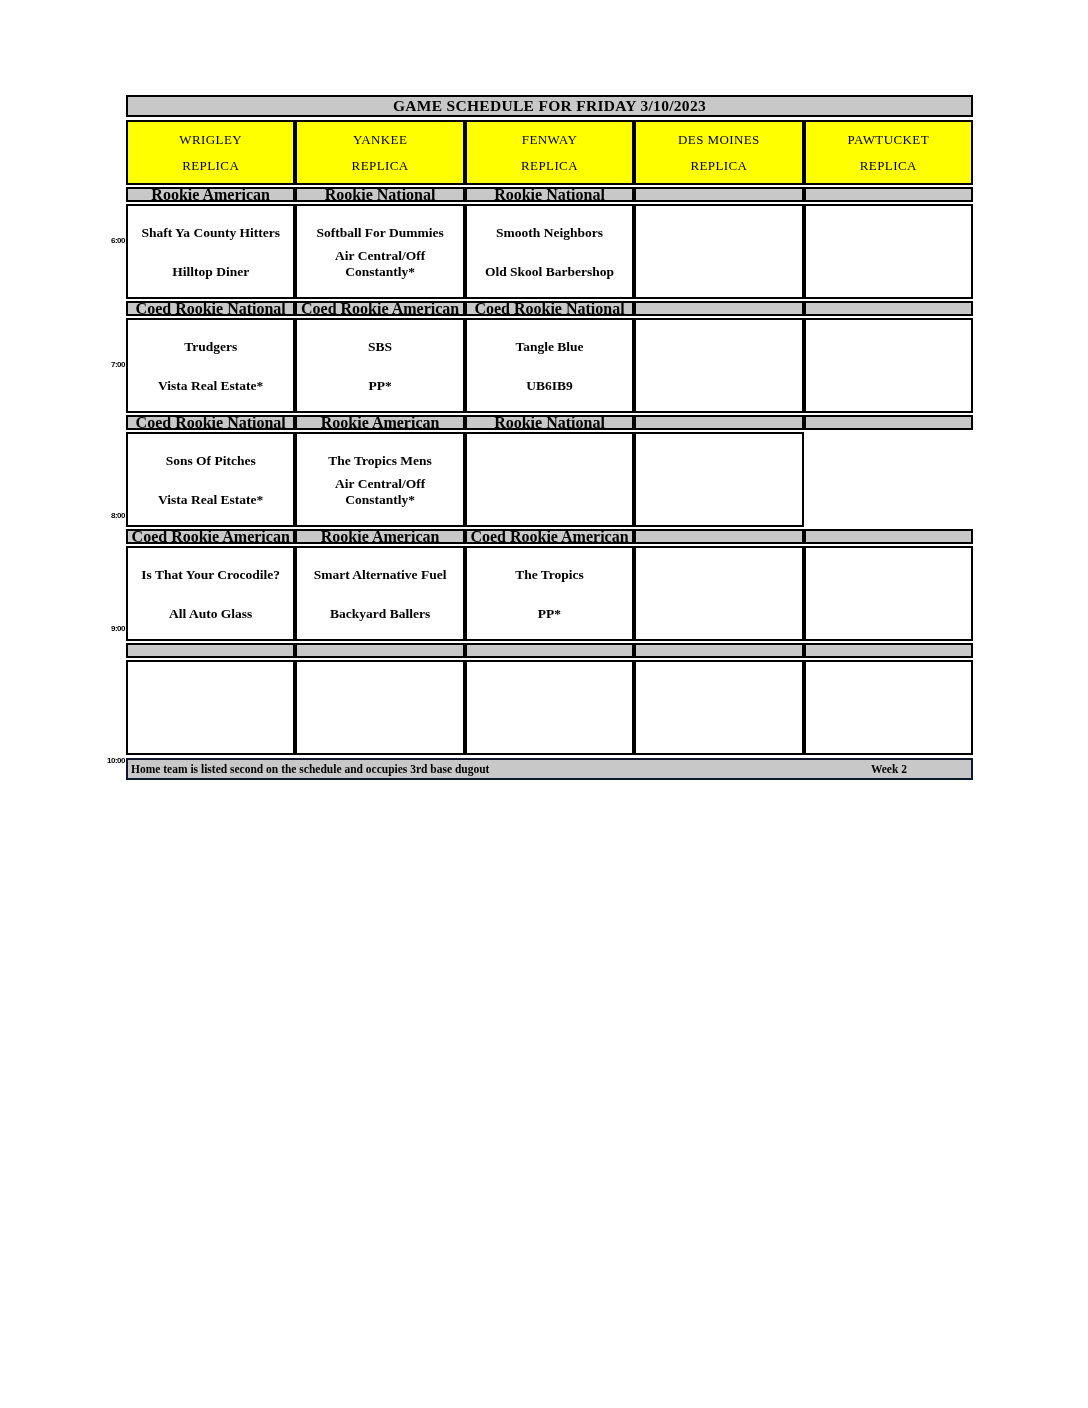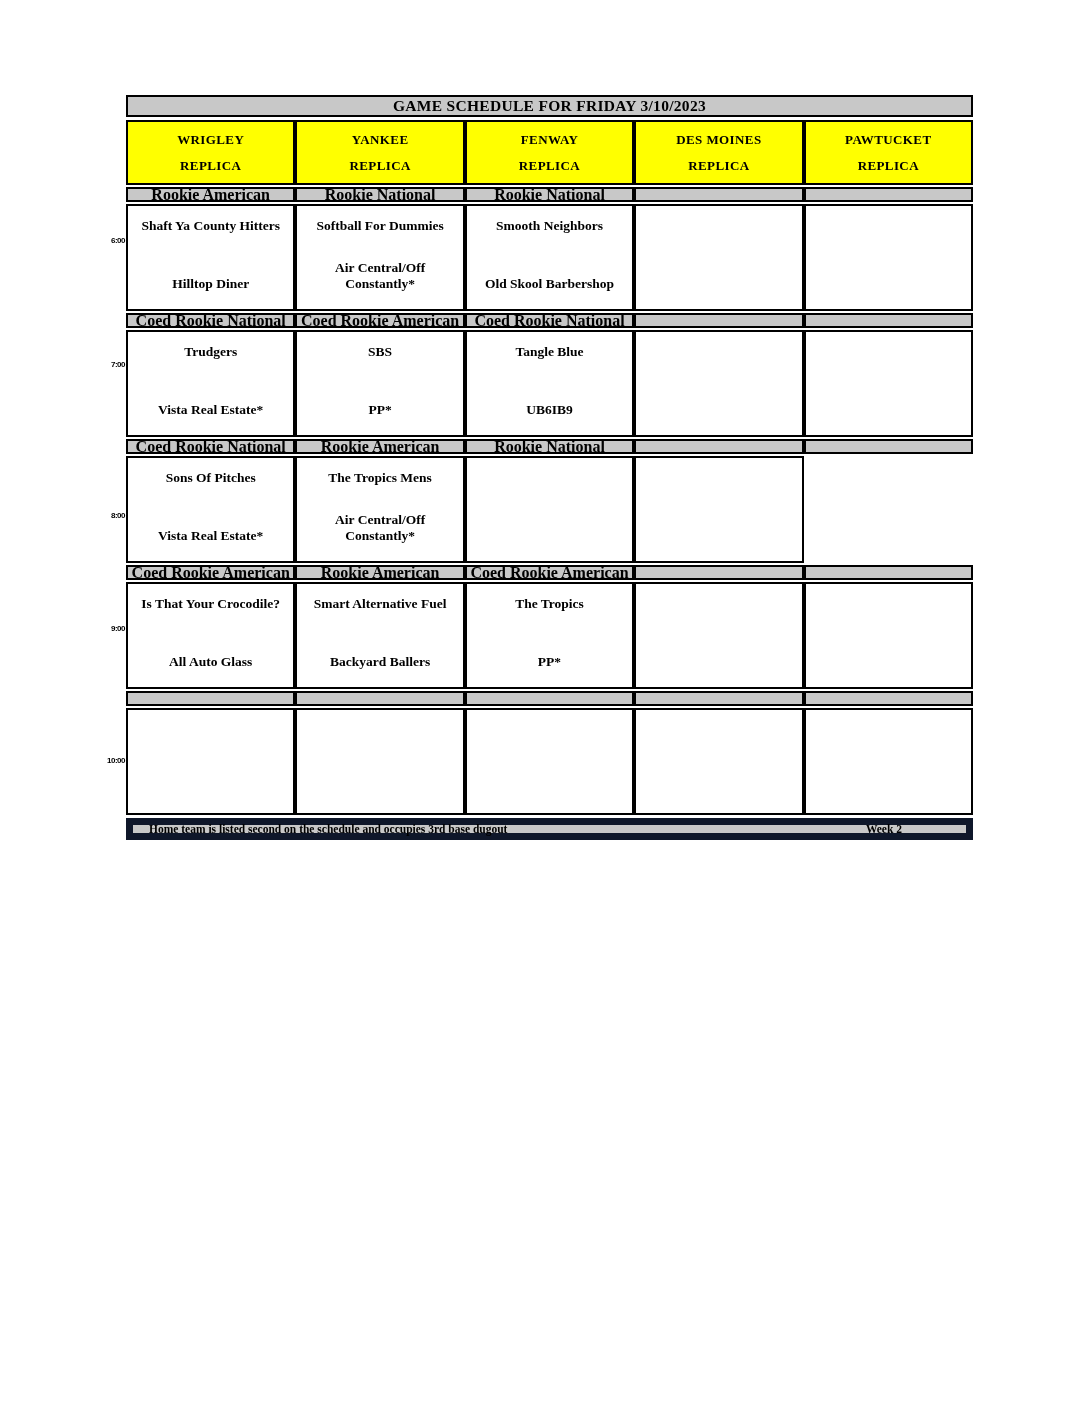--- a/index.html
+++ b/index.html
@@ -41,21 +41,21 @@
   .venue-cell {
     box-sizing: border-box;
     border: 2px solid #000;
     background: #ffff00;
     height: 65px;
     display: flex;
     flex-direction: column;
     align-items: center;
     justify-content: center;
     gap: 10px;
-    font-weight: bold;
+    font-weight: normal;
     font-size: 13px;
     letter-spacing: 0.4px;
     text-align: center;
   }
   .strip-row {
     display: grid;
     grid-template-columns: repeat(5, 1fr);
     margin-top: 2px;
   }
   .strip-cell {
@@ -70,45 +70,45 @@
   }
   .game-row {
     display: grid;
     grid-template-columns: repeat(5, 1fr);
     margin-top: 2px;
   }
   .game-cell {
     box-sizing: border-box;
     border: 2px solid #000;
     background: #ffffff;
-    height: 107px;
+    height: 95px;
     display: flex;
     flex-direction: column;
     justify-content: space-between;
-    padding: 12px 6px 17px 6px;
+    padding: 19px 6px 17px 6px;
     text-align: center;
     font-weight: bold;
     font-size: 13.5px;
     line-height: 16px;
   }
   .team-name {
     width: 100%;
   }
   .footer-bar {
     box-sizing: border-box;
-    border: 7px solid #0f172a;
+    border: 2px solid #0f172a;
     background: #c8c8c8;
     height: 22px;
     margin-top: 3px;
     display: flex;
     justify-content: space-between;
     align-items: center;
     font-weight: bold;
     font-size: 11.5px;
-    padding: 0 64px 0 16px;
+    padding: 0 64px 0 3px;
   }
   .time-label {
     position: absolute;
     width: 32px;
     left: 93px;
     text-align: right;
     font-family: "Liberation Sans", sans-serif;
     font-weight: bold;
     font-size: 8px;
     letter-spacing: -0.5px;

